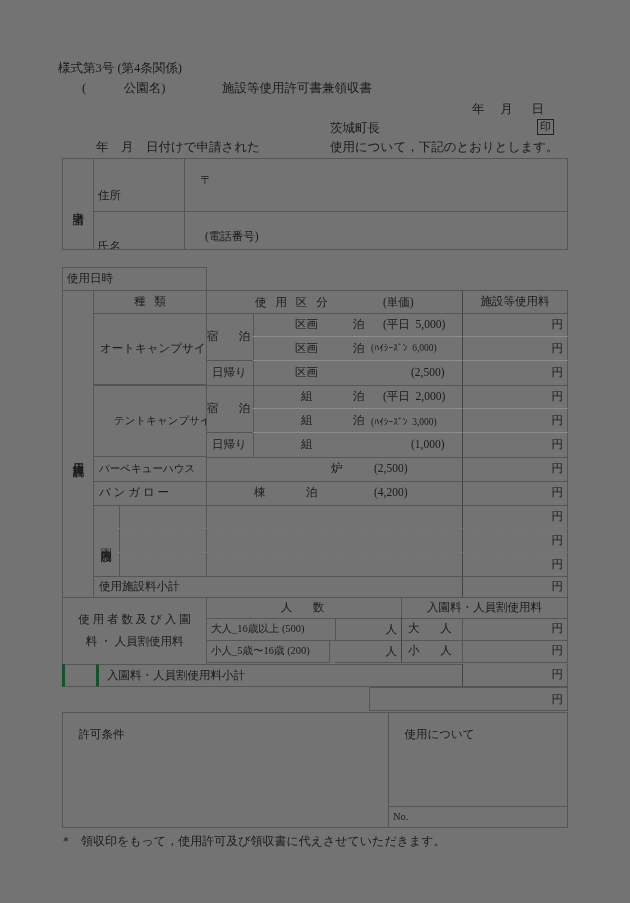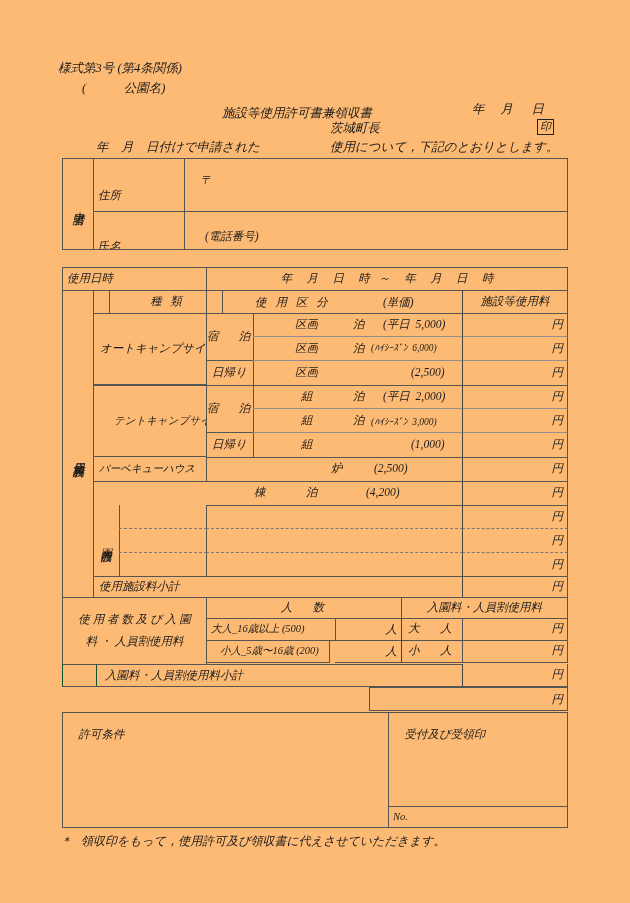--- a/index.html
+++ b/index.html
@@ -8,35 +8,34 @@
     background: #ffffff;
   }
   body {
     font-family: "Liberation Serif", "DejaVu Serif", serif;
     color: #1a1a1a;
   }
   #page {
     position: relative;
     width: 630px;
     height: 903px;
-    background: #fdba74;
+    background: #737373;
     overflow: hidden;
-    font-style: italic;
   }
 
   
   .hdr {
     position: absolute;
     white-space: pre;
     font-size: 12.5px;
     line-height: 1;
   }
   .hdr-form-no { left: 58px;  top: 62px;  font-size: 12.5px; }
   .hdr-park    { left: 82px;  top: 82px; }
-  .hdr-title   { left: 222px; top: 82px; margin-top: 25px; }
+  .hdr-title   { left: 222px; top: 82px; }
   .hdr-date    { left: 472px; top: 103px; letter-spacing: 0; }
   .hdr-mayor   { left: 330px; top: 122px; }
   .hdr-apply   { left: 96px;  top: 141px; }
   .hdr-apply2  { left: 330px; top: 141px; }
 
   .seal-box {
     position: absolute;
     left: 537px;
     top: 119px;
     width: 15px;
@@ -53,21 +52,21 @@
     box-sizing: border-box;
     font-size: 11.5px;
     line-height: 1.15;
     white-space: pre;
     overflow: hidden;
   }
   .bx { border: 1px solid #555; }
   .b-t { border-top: 1px solid #555; }
   .b-r { border-right: 1px solid #555; }
   .b-b { border-bottom: 1px solid #555; }
-  .b-l { border-left: 1px solid #14532d; }
+  .b-l { border-left: 3px solid #14532d; }
   .b-thin-b { border-bottom: 1px solid #8d8d8d; }
   .b-dash-b { border-bottom: 1px dashed #777; }
   .b-dark-l { border-left: 1.6px solid #444; }
 
   .pad { padding: 2px 4px; }
   .ctr { text-align: center; }
   .rgt { text-align: right; }
 
   .vflex { display: flex; align-items: center; }
   .vflex-c { display: flex; align-items: center; justify-content: center; }
@@ -125,24 +124,23 @@
   <div class="cell bx pad" style="left:93px; top:211px; width:92px; height:39px;">
     <div>氏名</div>
     
   </div>
 
   <div class="cell bx" style="left:184px; top:211px; width:384px; height:39px;">
     <span class="cell" style="left:20px; top:18px;">(電話番号)</span>
   </div>
 
   <div class="cell bx vflex pad" style="left:62px; top:267px; width:145px; height:24px;">使用日時</div>
-  <div class="cell bx vflex-c" style="left:206px; top:267px; width:362px; height:24px;">年     月     日     時   ～     年     月     日     時</div>
 
   <div class="cell bx vflex-c sp1" style="left:62px; top:290px; width:32px; height:24px; border-bottom:none;"></div>
-  <div class="cell bx vflex-c" style="left:93px; top:290px; width:114px; height:24px;margin-left:16px;">種   類</div>
+  <div class="cell bx vflex-c" style="left:93px; top:290px; width:114px; height:24px;">種   類</div>
   <div class="cell bx" style="left:206px; top:290px; width:257px; height:24px;">
     <span class="cell sp1" style="left:48px; top:5px;">使 用 区 分</span>
     <span class="cell" style="left:176px; top:5px;text-align:center;">(単価)</span>
   </div>
   <div class="cell bx vflex-c b-dark-l" style="left:462px; top:290px; width:106px; height:24px;">施設等使用料</div>
 
   <div class="cell bx vert" style="left:62px; top:313px; width:32px; height:285px; border-top:none;">使用施設料</div>
 
   <div class="cell bx vflex" style="left:93px; top:313px; width:114px; height:72px; padding-left:6px;">オートキャンプサイト</div>
 
@@ -193,24 +191,25 @@
   </div>
   <div class="cell b-b b-r b-dark-l rgt pad" style="left:462px; top:433px; width:106px; height:25px; padding-top:5px;">円</div>
 
   <div class="cell b-b b-r vflex" style="left:93px; top:457px; width:114px; height:25px; padding-left:6px; font-size:10.5px;">バーベキューハウス</div>
   <div class="cell b-b b-r" style="left:206px; top:457px; width:257px; height:25px;">
     <span class="cell" style="left:125px; top:5px;">炉</span>
     <span class="cell" style="left:168px; top:5px;">(2,500)</span>
   </div>
   <div class="cell b-b b-r b-dark-l rgt pad" style="left:462px; top:457px; width:106px; height:25px; padding-top:5px;">円</div>
 
+  <div class="cell b-b b-r vflex" style="left:93px; top:481px; width:114px; height:25px; padding-left:6px;">バ ン ガ ロ ー</div>
   <div class="cell b-b b-r" style="left:206px; top:481px; width:257px; height:25px;">
     <span class="cell" style="left:48px; top:5px;">棟</span>
     <span class="cell" style="left:100px; top:5px;">泊</span>
-    <span class="cell" style="left:160px; top:5px;">(4,200)</span>
+    <span class="cell" style="left:168px; top:5px;">(4,200)</span>
   </div>
   <div class="cell b-b b-r b-dark-l rgt pad" style="left:462px; top:481px; width:106px; height:25px; padding-top:5px;">円</div>
 
   <div class="cell b-b b-r vert" style="left:93px; top:505px; width:27px; height:72px; font-size:11px;">園内施設</div>
 
   <div class="cell b-dash-b b-r" style="left:119px; top:505px; width:88px; height:24px;"></div>
   <div class="cell b-dash-b b-r" style="left:119px; top:529px; width:88px; height:24px;"></div>
   <div class="cell b-b b-r" style="left:119px; top:553px; width:88px; height:24px;"></div>
 
   <div class="cell b-dash-b b-r" style="left:206px; top:505px; width:257px; height:24px;"></div>
@@ -230,35 +229,35 @@
   </div>
 
   <div class="cell bx vflex-c b-dark-l" style="left:401px; top:597px; width:167px; height:22px;">入園料・人員割使用料</div>
   <div class="cell bx vflex-c sp1" style="left:206px; top:597px; width:196px; height:22px;">人   数</div>
 
   <div class="cell b-b b-r vflex small" style="left:206px; top:618px; width:130px; height:23px; padding-left:5px;">大人_16歳以上 (500)</div>
   <div class="cell b-b b-r vflex-r pad" style="left:335px; top:618px; width:67px; height:23px; padding-top:4px;">人</div>
   <div class="cell b-b b-r b-dark-l vflex sp1" style="left:401px; top:618px; width:62px; height:23px; padding-left:6px;">大   人</div>
   <div class="cell b-b b-r rgt pad" style="left:462px; top:618px; width:106px; height:23px; padding-top:4px;">円</div>
 
-  <div class="cell b-b b-r vflex small" style="left:206px; top:640px; width:124px; height:23px; padding-left:14px;">小人_5歳〜16歳 (200)</div>
+  <div class="cell b-b b-r vflex small" style="left:206px; top:640px; width:124px; height:23px; padding-left:5px;">小人_5歳〜16歳 (200)</div>
   <div class="cell b-b b-r vflex-r pad" style="left:335px; top:640px; width:67px; height:23px; padding-top:4px;">人</div>
   <div class="cell b-b b-r b-dark-l vflex sp1" style="left:401px; top:640px; width:62px; height:23px; padding-left:6px;">小   人</div>
   <div class="cell b-b b-r rgt pad" style="left:462px; top:640px; width:106px; height:23px; padding-top:4px;">円</div>
 
   <div class="cell b-l b-b b-r b-t vflex" style="left:96px; top:664px; width:367px; height:23px; padding-left:8px;">入園料・人員割使用料小計</div>
   <div class="cell b-b b-r b-dark-l rgt pad" style="left:462px; top:664px; width:106px; height:23px; padding-top:4px;">円</div>
 
   <div class="cell b-l b-b" style="left:62px; top:664px; width:35px; height:23px;"></div>
 
   <div class="cell bx rgt pad" style="left:369px; top:687px; width:199px; height:24px; padding-top:5px;">円</div>
 
   <div class="cell bx pad" style="left:62px; top:712px; width:327px; height:116px;">
     <span>許可条件</span>
   </div>
   <div class="cell bx pad" style="left:388px; top:712px; width:180px; height:95px;">
-    <span>受付及び受領印</span>
+    <span>使用について</span>
   </div>
   <div class="cell bx pad small" style="left:388px; top:806px; width:180px; height:22px; padding-top:4px;">No.</div>
 
   <div class="footnote">＊   領収印をもって，使用許可及び領収書に代えさせていただきます。</div>
 
 </div>
 
 </body></html>

